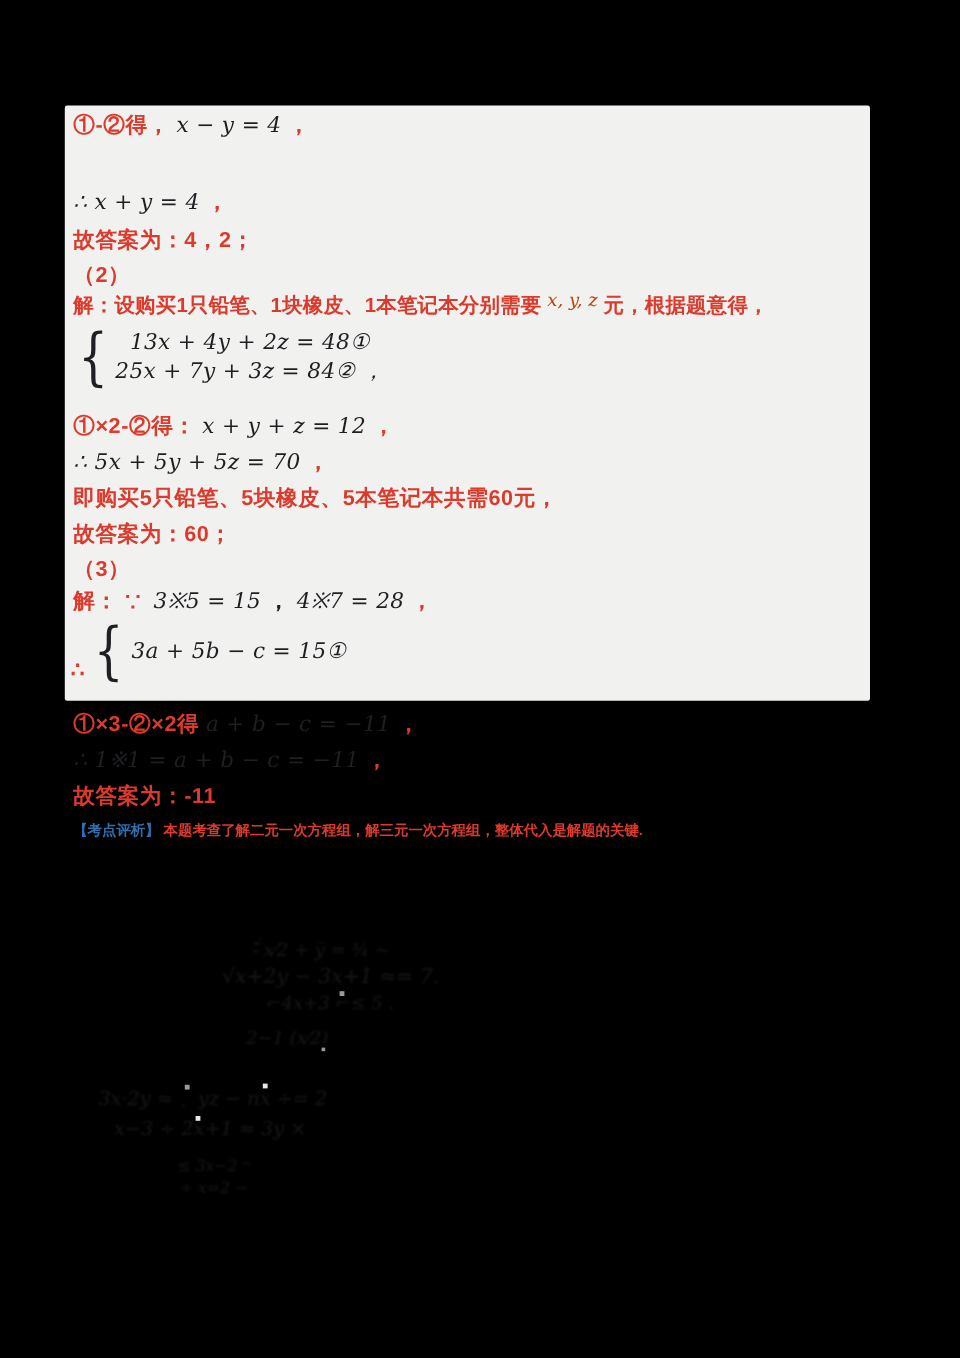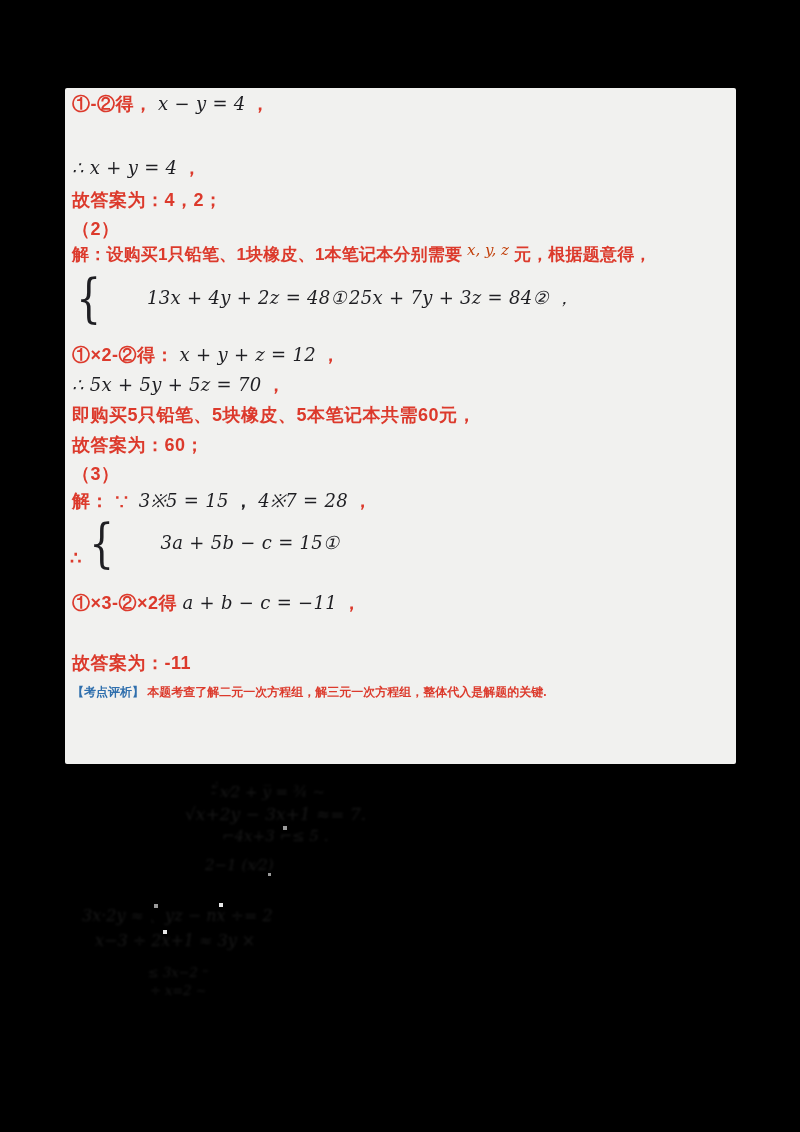--- a/index.html
+++ b/index.html
@@ -1,21 +1,21 @@
 <!DOCTYPE html>
 <html><head>
 <meta charset="utf-8">
 <style>
   html,body{margin:0;padding:0;background:#000;}
   .screen{
     position:relative;width:800px;height:1132px;background:#000;
     overflow:hidden;font-family:"Liberation Sans",sans-serif;
   }
   .card{
-    position:absolute;left:65px;top:88px;width:671px;height:676px;
+    position:absolute;left:54px;top:88px;width:671px;height:496px;
     background:#f1f1ef;border-radius:2px;text-align:center;
   }
   .line{
     position:absolute;white-space:nowrap;font-size:18px;line-height:22px;
     font-weight:bold;letter-spacing:0.5px;
   }
   .red{color:#dc3a2c;}
   .blue{color:#2f6fad;}
   .blk{color:#1f1f23;}
   .math{
@@ -27,21 +27,21 @@
     font-family:"DejaVu Serif","Liberation Serif",serif;
     font-style:italic;font-weight:normal;color:#c2410c;
     font-size:15px;position:relative;top:-5px;letter-spacing:0;
   }
   .system{position:absolute;display:flex;align-items:center;}
   .brace{
     font-family:"DejaVu Serif","Liberation Serif",serif;
     font-size:52px;font-weight:100;color:#1f1f23;font-style:normal;
     transform:scaleX(0.75);line-height:52px;margin-right:2px;
   }
-  .sys-rows{display:flex;flex-direction:row;gap:2px;margin-left:40px;}
+  .sys-rows{display:flex;flex-direction:column;gap:2px;}
   .sys-rows .math{line-height:22px;}
   .tf{font-size:18px;margin-right:4px;font-weight:bold;}
   .small-cjk{font-size:17px;letter-spacing:0.2px;}
   
   .scr{
     position:absolute;color:#181818;filter:blur(1.1px);
     font-family:"DejaVu Serif","Liberation Serif",serif;
     font-style:italic;font-size:15px;white-space:nowrap;
   }
   .speck{position:absolute;background:#9a9a9a;width:4px;height:4px;}
@@ -127,20 +127,24 @@
         <div class="math">3a + 5b − c = 15①</div>
       </div>
     </div>
 
     <div class="line" style="left:7px;top:504px">
       <span class="red">①×3-②×2得</span>
       <span class="math">a + b − c = −11</span>
       <span class="red">，</span>
     </div>
 
+    <div class="line" style="left:7px;top:534px">
+      <span class="math">∴ 1※1 = a + b − c = −11</span>
+      <span class="red">，</span>
+    </div>
 
     <div class="line" style="left:7px;top:564px">
       <span class="red">故答案为：-11</span>
     </div>
 
     <div class="line" style="left:7px;top:593px;font-size:12px;letter-spacing:0;">
       <span class="blue">【考点评析】</span>
       <span class="red">本题考查了解二元一次方程组，解三元一次方程组，整体代入是解题的关键.</span>
     </div>
 

